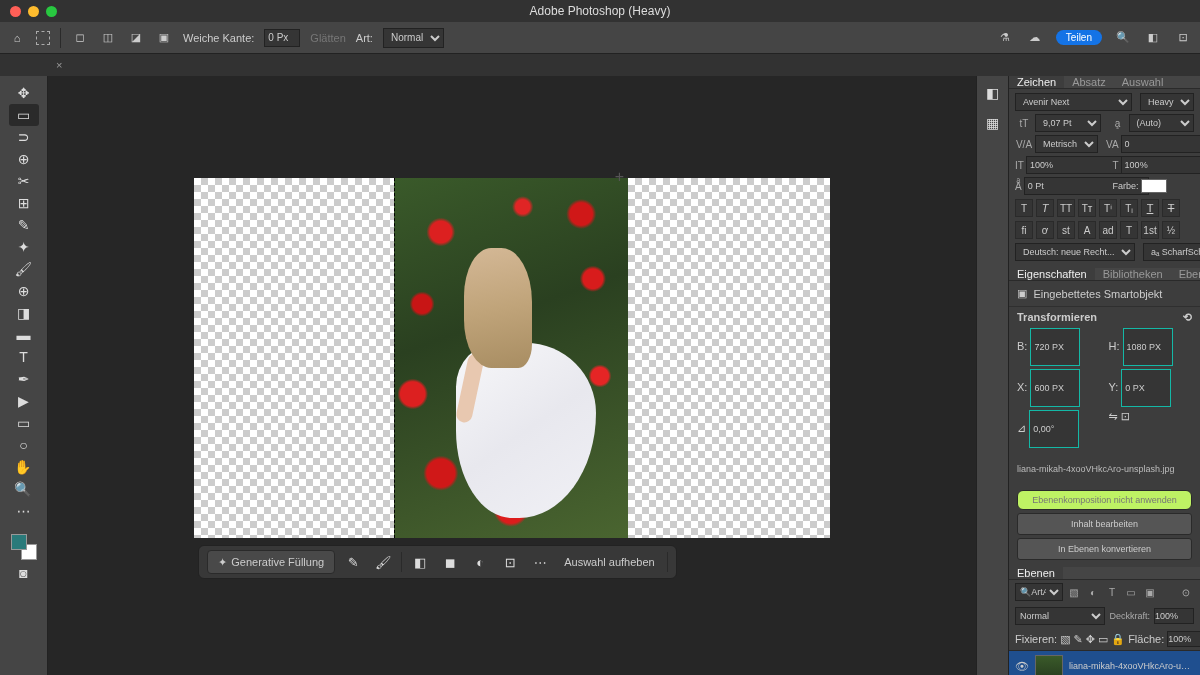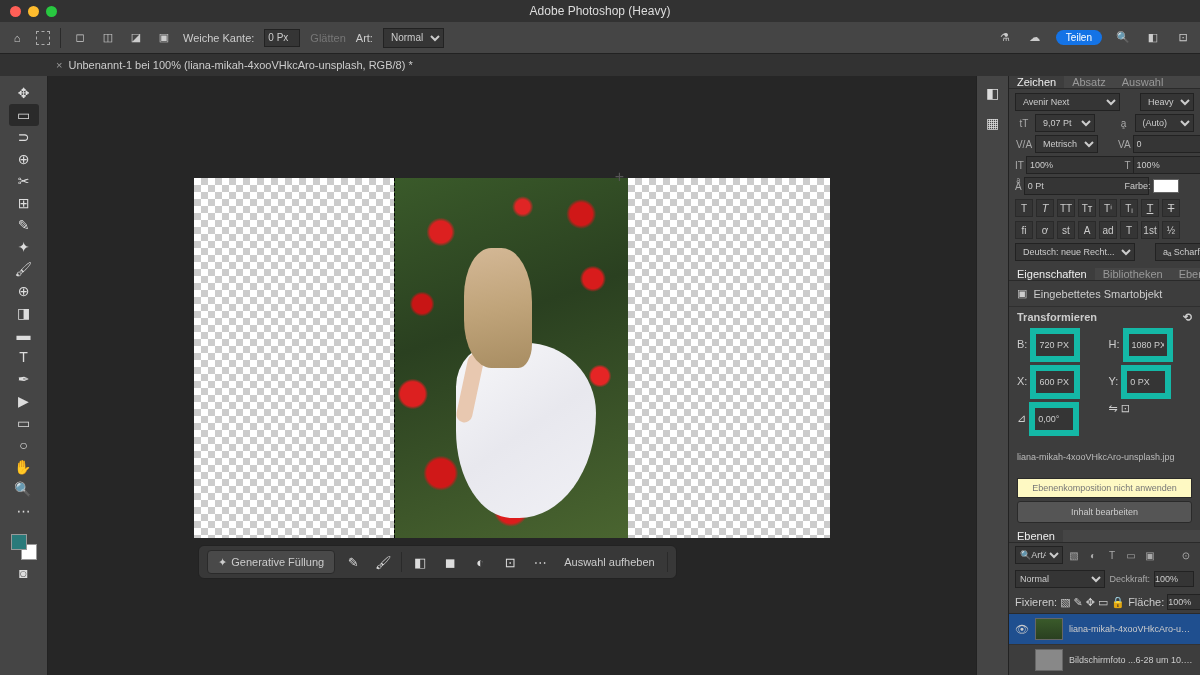--- a/index.html
+++ b/index.html
@@ -36,34 +36,34 @@
 .crosshair{position:absolute;right:206px;top:-10px;font-size:16px;color:#555;pointer-events:none}
 .ctx-bar{position:absolute;left:150px;bottom:100px;height:34px;background:#383838;border:1px solid #222;border-radius:6px;display:flex;align-items:center;padding:0 8px;gap:6px}
 .ctx-bar .pill{height:24px;padding:0 10px;background:#494949;border:1px solid #2a2a2a;border-radius:4px;display:flex;align-items:center;gap:4px;font-size:10px}
 .ctx-bar .cico{width:24px;height:24px;display:flex;align-items:center;justify-content:center;color:#ddd;font-size:13px}
 .right-strip{width:32px;background:#454545;border-left:1px solid #222;display:flex;flex-direction:column;align-items:center;padding-top:6px;gap:8px}
 .panels{width:192px;background:#454545;border-left:1px solid #222;display:flex;flex-direction:column;font-size:10px;overflow:hidden}
 .panel-tabs{display:flex;height:22px;align-items:center;border-bottom:1px solid #2a2a2a}
 .panel-tabs .pt{padding:0 8px;height:100%;display:flex;align-items:center;color:#999}
 .panel-tabs .pt.active{color:#eee;background:#3d3d3d}
 .char-panel{padding:4px 6px;background:#3d3d3d}
-.prow{display:flex;gap:20px;margin-bottom:3px;align-items:center}
+.prow{display:flex;gap:8px;margin-bottom:3px;align-items:center}
 .prow select,.prow input{height:18px;background:#353535;border:1px solid #222;color:#ccc;font-size:9px;flex:1;padding:0 3px}
 .prow .pico{width:18px;font-size:10px;text-align:center;color:#aaa}
 .prow .half{width:50%;display:flex;align-items:center;gap:2px}
 .trow{display:flex;gap:3px;margin:4px 0}
 .trow .tb{width:18px;height:18px;background:#353535;border:1px solid #2a2a2a;display:flex;align-items:center;justify-content:center;font-size:10px}
 .props{background:#3d3d3d;padding:0}
 .props .hdr{display:flex;align-items:center;padding:6px 8px;gap:6px;font-size:10px}
 .props .sect{padding:4px 8px;border-top:1px solid #2f2f2f}
 .props .sect-t{font-weight:600;margin-bottom:4px;display:flex;justify-content:space-between}
 .pgrid{display:grid;grid-template-columns:1fr 1fr;gap:3px 8px;font-size:9px}
-.pgrid input{width:50px;height:16px;background:#353535;border:6px solid #14b8a6;color:#ccc;font-size:9px;padding:11px 3px}
+.pgrid input{width:50px;height:16px;background:#353535;border:1px solid #14b8a6;color:#ccc;font-size:9px;padding:18px 3px}
 .filename{font-size:9px;color:#bbb;margin:16px 0;overflow:hidden;text-overflow:ellipsis;white-space:nowrap}
-.disabled-btn{height:20px;background:#fef9c3;border:1px solid #2a2a2a;border-radius:0;font-size:9px;color:#777;display:flex;align-items:center;justify-content:center;margin-bottom:3px}
+.disabled-btn{height:20px;background:#bef264;border:1px solid #2a2a2a;border-radius:6px;font-size:9px;color:#777;display:flex;align-items:center;justify-content:center;margin-bottom:3px}
 .pbtn{height:22px;background:#555;border:1px solid #2a2a2a;border-radius:3px;font-size:9px;display:flex;align-items:center;justify-content:center;margin-bottom:3px}
 .layers{background:#3d3d3d;flex:1;display:flex;flex-direction:column}
 .layers .filter-row{display:flex;align-items:center;padding:3px 6px;gap:3px}
 .layers .filter-row select{height:18px;background:#353535;border:1px solid #222;color:#ccc;font-size:9px;width:48px}
 .layers .filter-row .fi{width:16px;height:16px;display:flex;align-items:center;justify-content:center;font-size:10px;color:#aaa}
 .blend-row{display:flex;align-items:center;padding:3px 6px;gap:4px}
 .blend-row select{height:18px;background:#353535;border:1px solid #222;color:#ccc;font-size:9px;flex:1}
 .blend-row .lbl{font-size:9px;color:#aaa}
 .blend-row input{width:40px;height:16px;background:#353535;border:1px solid #222;color:#ccc;font-size:9px}
 .lock-row{display:flex;align-items:center;padding:3px 6px;gap:3px;font-size:9px;color:#aaa;border-bottom:1px solid #2a2a2a}
@@ -107,21 +107,20 @@
     <div class="ico">☁</div>
     <div class="share-btn">Teilen</div>
     <div class="ico">🔍</div>
     <div class="ico">◧</div>
     <div class="ico">⊡</div>
   </div>
 </div>
 
 <div class="tab-strip">
   <span class="x">×</span>
-  <span>Unbenannt-1 bei 100% (liana-mikah-4xooVHkcAro-unsplash, RGB/8) *</span>
 </div>
 
 <div class="main">
   <div class="toolbar">
     <div class="tool">✥</div>
     <div class="tool" style="background:#2a2a2a;border-radius:3px">▭</div>
     <div class="tool">⊃</div>
     <div class="tool">⊕</div>
     <div class="tool">✂</div>
     <div class="tool">⊞</div>
@@ -283,20 +282,21 @@
           <div>B: <input value="720 PX" style=""></div>
           <div>H: <input value="1080 PX" style=""></div>
           <div>X: <input value="600 PX" style=""></div>
           <div>Y: <input value="0 PX" style=""></div>
           <div>⊿ <input value="0,00°" style=""></div>
           <div>⇋ ⊡</div>
         </div>
         <div class="filename">liana-mikah-4xooVHkcAro-unsplash.jpg</div>
         <div class="disabled-btn">Ebenenkomposition nicht anwenden</div>
         <div class="pbtn">Inhalt bearbeiten</div>
+        <div class="pbtn">In Ebenen konvertieren</div>
       </div>
     </div>
 
     <div class="panel-tabs">
       <div class="pt active">Ebenen</div>
     </div>
     <div class="layers">
       <div class="filter-row">
         <select><option>🔍<span>Art</span>Art</option></select>
         <div class="fi">▧</div>

